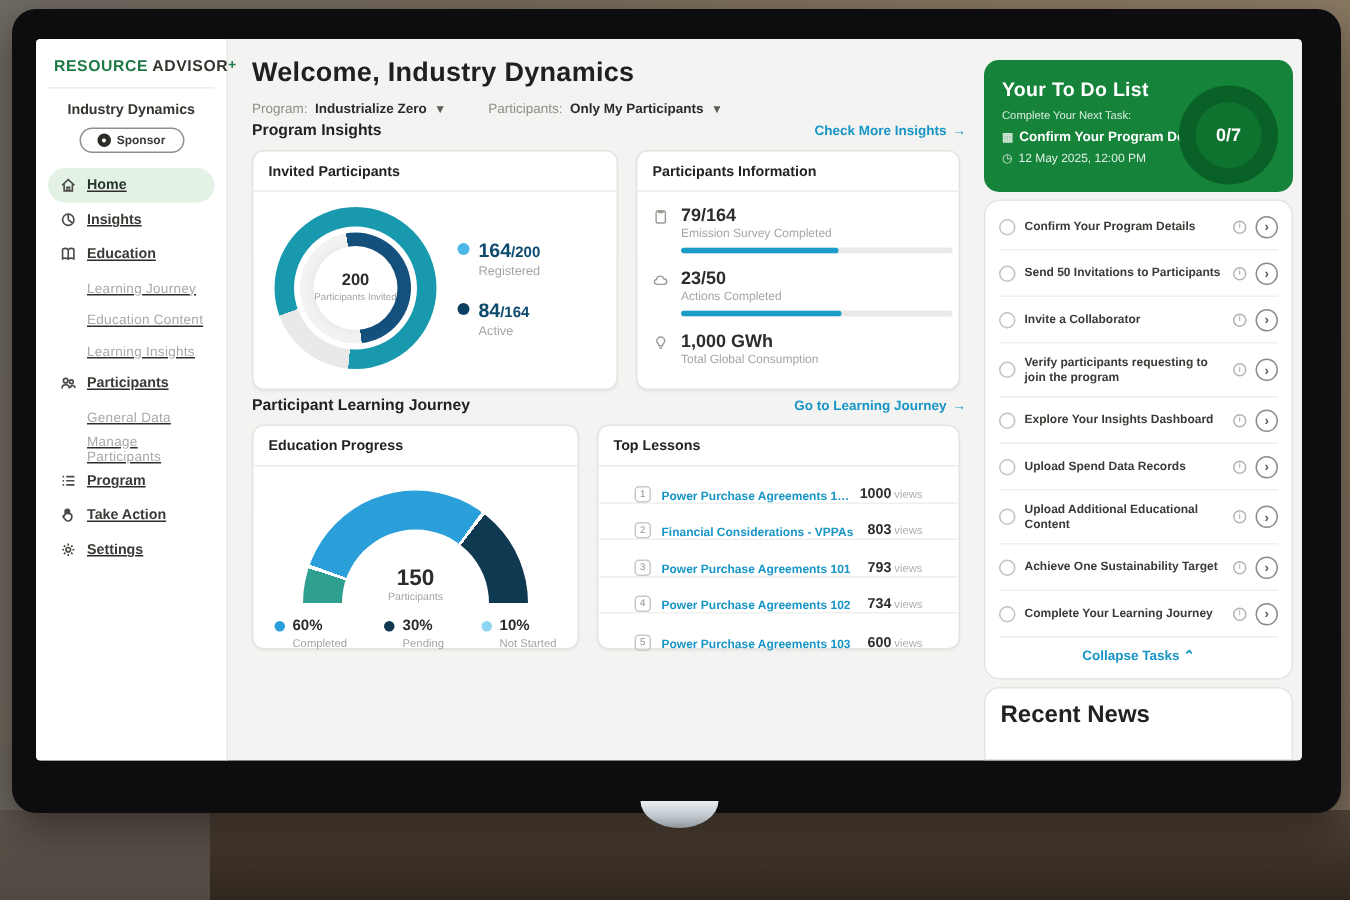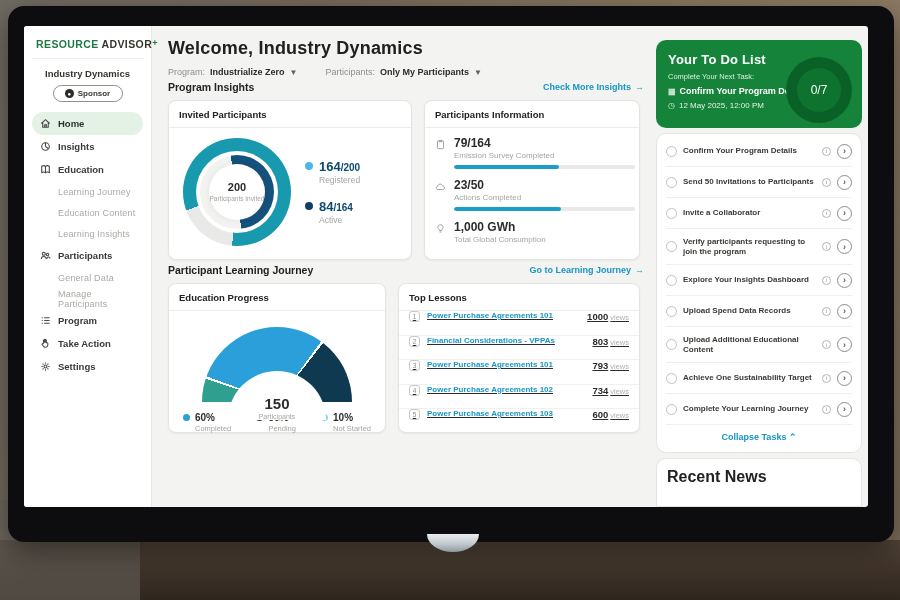--- a/index.html
+++ b/index.html
@@ -24,21 +24,21 @@
   .logo { text-align:left; padding:2px 4px 8px; border-bottom:1px solid #ececea; white-space:nowrap; }
   .logo .lg1 { color:#1e7a45; font-weight:bold; font-size:10.5px; letter-spacing:.4px; }
   .logo .lg2 { color:#35342f; font-weight:bold; font-size:10.5px; letter-spacing:.4px; }
   .logo .lg3 { color:#1e7a45; font-weight:bold; font-size:9px; vertical-align:top; }
   .org-name { text-align:center; font-weight:bold; font-size:9.5px; color:#35342f; margin:9px 0 6px; }
   .sponsor-pill { margin:0 auto 10px; width:70px; height:17px; border:1px solid #8f8f8a; border-radius:9px;
     display:flex; align-items:center; justify-content:center; gap:4px; background:#fff; cursor:pointer; }
   .sponsor-pill .dot { width:9px; height:9px; border-radius:50%; background:#2b2b28; color:#fff; font-size:6px;
     display:flex; align-items:center; justify-content:center; }
   .sponsor-pill span.lbl { font-size:8px; font-weight:bold; color:#3a3a36; }
-  .nav { display:flex; flex-direction:column; }
+  .nav { display:flex; flex-direction:column;text-decoration:underline; }
   .nav-item { display:flex; align-items:center; gap:7px; height:23px; padding:0 7px; border-radius:12px;
     font-weight:bold; font-size:9.5px; color:#3a3a36; cursor:pointer; }
   .nav-item.active { background:#e4f2e6; color:#27352b; }
   .nav-item .ic { width:12px; height:12px; display:flex; align-items:center; justify-content:center; color:#4a4a46; }
   .nav-item .ic svg { width:11px; height:11px; stroke:#4a4a46; fill:none; stroke-width:1.6; }
   .nav-sub { height:21px; padding-left:26px; display:flex; align-items:center; font-size:9px; color:#a9a9a4;
     letter-spacing:.2px; cursor:pointer; }
 
   
   .main { flex:1; padding:12px 12px 0 16px; min-width:0; }
@@ -83,54 +83,54 @@
   .stat .sval { font-size:12px; font-weight:bold; color:#2c2c2c; }
   .stat .slab { font-size:8px; color:#a5a5a0; margin-top:1px; }
   .pbar { margin-top:5px; height:4px; background:#e9e9e7; border-radius:2px; overflow:hidden; }
   .pbar .fill { height:100%; border-radius:2px; background:#1b9dc9; }
 
   
   .card-edu { width:218px; height:150px; }
   .edu-body { padding:10px 12px 0; }
   .gauge-wrap { position:relative; width:150px; height:75px; margin:6px auto 0; }
   .gauge { position:absolute; inset:0; border-radius:150px 150px 0 0; }
-  .gauge-hole { position:absolute; left:26px; top:44px; width:98px; height:49px; background:#fff;
+  .gauge-hole { position:absolute; left:26px; top:26px; width:98px; height:49px; background:#fff;
     border-radius:98px 98px 0 0; display:flex; flex-direction:column; align-items:center; justify-content:flex-end; }
   .gauge-hole .cv { font-size:15px; font-weight:bold; color:#2c2c2c; }
   .gauge-hole .cl { font-size:7px; color:#a5a5a0; margin-top:1px; }
   .legend-h { display:flex; justify-content:space-between; margin-top:10px; padding:0 2px; }
   .leg-h-item { display:flex; gap:5px; align-items:flex-start; }
   .leg-h-item .leg-dot { margin-top:2px; width:7px; height:7px; }
   .leg-h-val { font-size:10px; font-weight:bold; color:#2c2c2c; }
   .leg-h-lab { font-size:7.5px; color:#a5a5a0; margin-top:1px; }
 
   
   .card-lessons { width:242px; height:150px; }
-  .lesson-row { display:flex; align-items:flex-start; gap:7px; padding:0 10px; height:24.5px; border-bottom:1px solid #f0f0ee;text-decoration:underline; }
+  .lesson-row { display:flex; align-items:flex-end; gap:7px; padding:0 24px; height:24.5px; border-bottom:1px solid #f0f0ee; }
   .lesson-row:last-child { border-bottom:none; }
   .rank { width:11px; height:11px; border:1px solid #c9c9c5; border-radius:3px; font-size:6.5px; color:#8e8e89;
     display:flex; align-items:center; justify-content:center; }
   .lesson-title { flex:1; color:#1795c6; font-size:8px; font-weight:bold; cursor:pointer; white-space:nowrap;
     overflow:hidden; text-overflow:ellipsis; }
   .views-val { font-size:9.5px; font-weight:bold; color:#2c2c2c; }
   .views-suf { font-size:7.5px; color:#b0b0ab; margin-left:2px; }
 
   
   .right-col { width:212px; min-width:212px; padding:14px 6px 0 0; display:flex; flex-direction:column; gap:5px; }
   .todo-green { background:#15843a; border-radius:10px; height:106px; position:relative; padding:12px 12px;
     color:#fff; overflow:hidden; }
   .todo-green .tg-title { font-size:13px; font-weight:bold; letter-spacing:.2px; }
   .todo-green .tg-sub { font-size:7.5px; margin-top:5px; color:#d9ecdf; }
   .todo-green .tg-task { font-size:9px; font-weight:bold; margin-top:5px; display:flex; gap:4px; align-items:center; }
   .todo-green .tg-date { font-size:8px; margin-top:5px; color:#e2f0e7; display:flex; gap:4px; align-items:center; }
   .tg-glyph { font-size:8px; color:#cfe6d6; }
   .tg-ring { position:absolute; right:10px; top:17px; width:66px; height:66px; border-radius:50%;
     background:#0a6127; display:flex; align-items:center; justify-content:center; }
   .tg-ring .tg-ring-in { width:44px; height:44px; border-radius:50%; background:#0f7330; display:flex;
-    align-items:center; justify-content:center; font-size:12px; font-weight:normal; color:#fff; }
+    align-items:center; justify-content:center; font-size:12px; font-weight:bold; color:#fff; }
   .todo-card { background:#fff; border:1px solid #e4e4e1; border-radius:10px; padding:2px 9px; }
   .task-row { display:flex; align-items:center; gap:6px; border-bottom:1px solid #efefec; padding:7.5px 0; }
   .task-row:last-of-type { border-bottom:none; }
   .task-check { width:11px; height:11px; min-width:11px; border:1px solid #c2c2be; border-radius:50%; cursor:pointer; }
   .task-label { flex:1; font-size:8px; font-weight:bold; color:#3a3a36; line-height:1.25; }
   .task-info { width:9px; height:9px; min-width:9px; border:1px solid #b5b5b0; border-radius:50%; color:#9a9a95;
     font-size:6px; display:flex; align-items:center; justify-content:center; cursor:pointer; }
   .task-go { width:15px; height:15px; min-width:15px; border:1px solid #8e8e89; border-radius:50%; color:#5c5c58;
     font-size:9px; display:flex; align-items:center; justify-content:center; cursor:pointer; font-weight:bold; }
   .collapse-row { text-align:center; padding:7px 0 8px; color:#1795c6; font-size:9px; font-weight:bold; cursor:pointer; }

